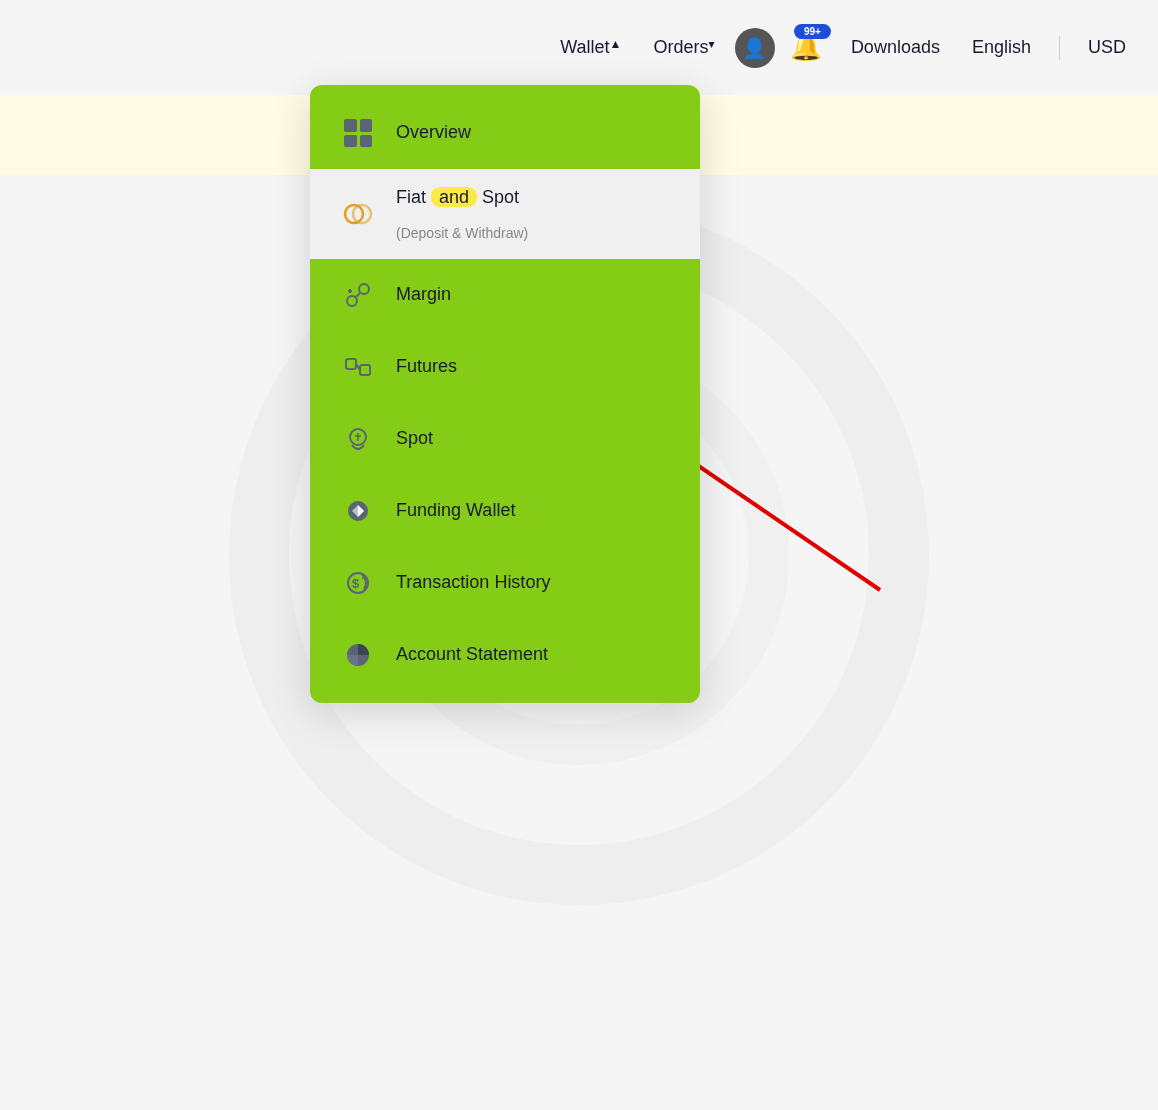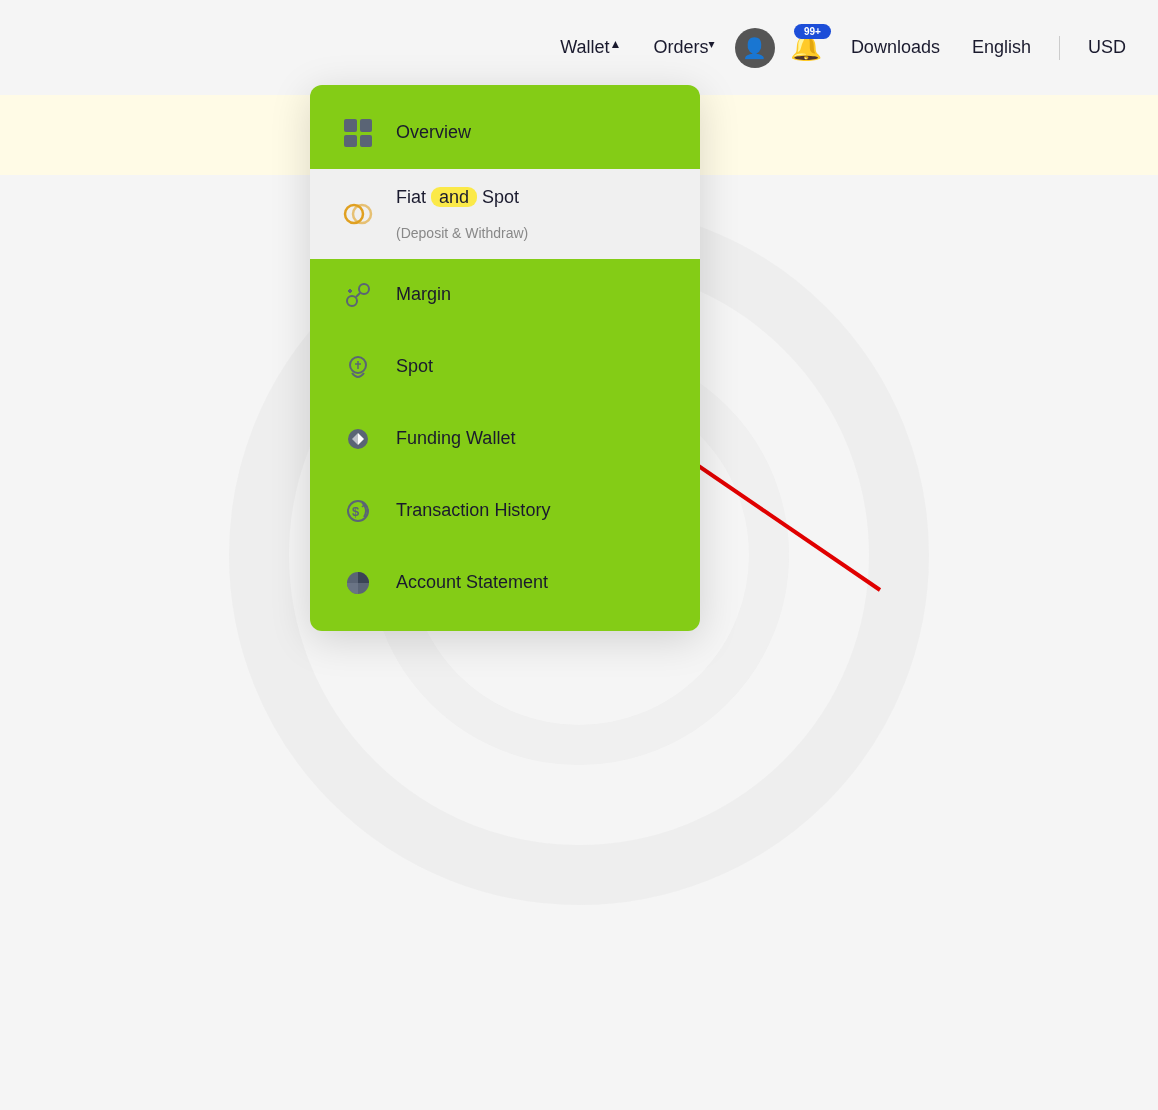--- a/index.html
+++ b/index.html
@@ -266,20 +266,32 @@
         <line x1="14" y1="18" x2="18" y2="14" stroke="#5a6475" stroke-width="2"></line>
         <line x1="8" y1="14" x2="8" y2="10" stroke="#5a6475" stroke-width="2"></line>
         <line x1="6" y1="12" x2="10" y2="12" stroke="#5a6475" stroke-width="2"></line>
       </svg>
     </div>
     <div class="menu-item-text">
       <span class="menu-label">Margin</span>
     </div>
   </div>
 
+  <div class="menu-item">
+    <div class="menu-icon">
+      <svg width="32" height="32" viewBox="0 0 32 32" fill="none">
+        <rect x="4" y="8" width="10" height="10" rx="2" stroke="#5a6475" stroke-width="2" fill="none"></rect>
+        <rect x="18" y="14" width="10" height="10" rx="2" stroke="#5a6475" stroke-width="2" fill="none"></rect>
+        <line x1="14" y1="13" x2="18" y2="19" stroke="#5a6475" stroke-width="2"></line>
+      </svg>
+    </div>
+    <div class="menu-item-text">
+      <span class="menu-label">Futures</span>
+    </div>
+  </div>
 
   <div class="menu-item">
     <div class="menu-icon">
       <svg width="32" height="32" viewBox="0 0 32 32" fill="none">
         <circle cx="16" cy="14" r="8" stroke="#5a6475" stroke-width="2" fill="none"></circle>
         <path d="M10 22 Q16 30 22 22" stroke="#5a6475" stroke-width="2" fill="none"></path>
         <line x1="16" y1="10" x2="16" y2="18" stroke="#5a6475" stroke-width="1.5"></line>
         <line x1="13" y1="13" x2="19" y2="13" stroke="#5a6475" stroke-width="1.5"></line>
       </svg>
     </div>

